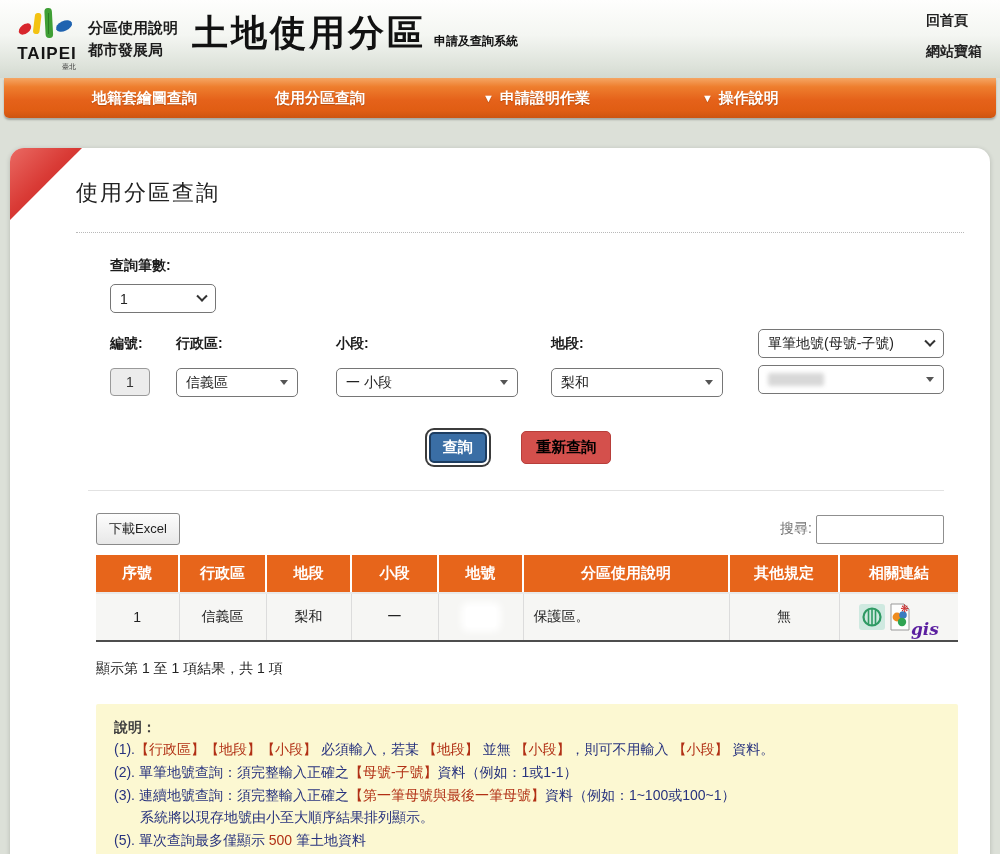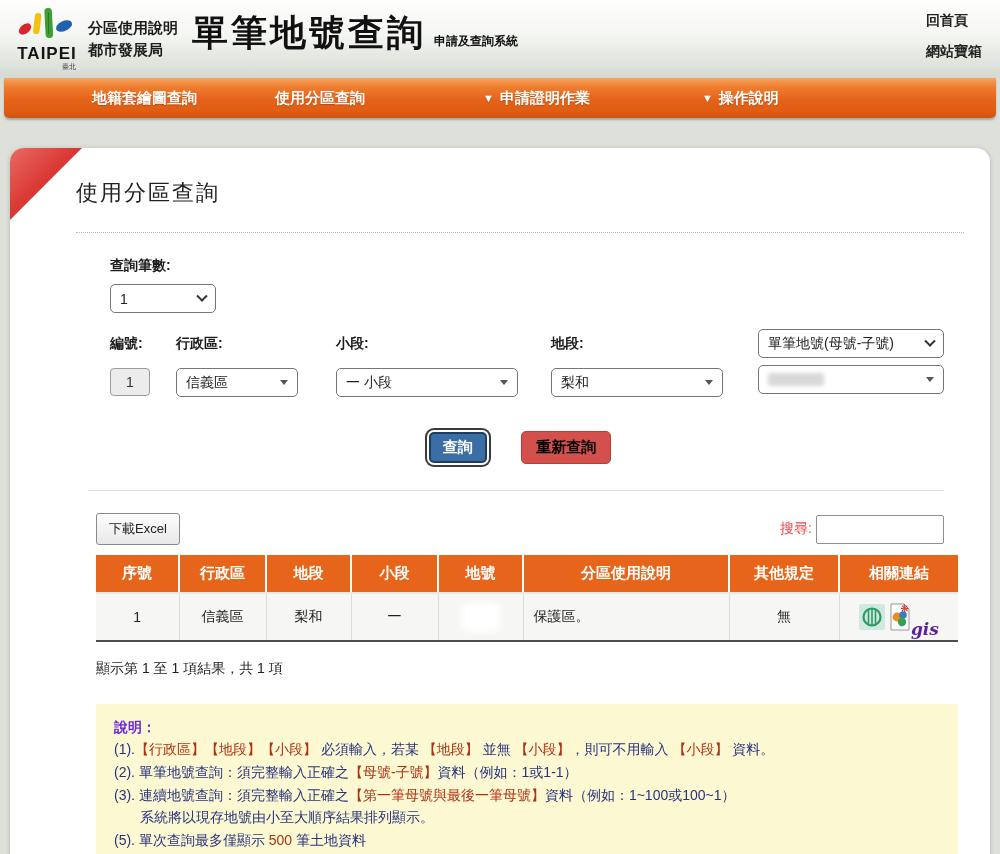--- a/index.html
+++ b/index.html
@@ -84,21 +84,21 @@
     border:1px solid #b73e3a; border-radius:5px; padding:6px 14px; cursor:pointer;
   }
   .hr-light { margin:26px 0 0 -8px; border-top:1px solid #e2e2e2; }
   
   .toolbar { margin-top:22px; display:flex; align-items:center; justify-content:space-between; }
   .btn-excel {
     background:linear-gradient(180deg,#fdfdfd,#e8e8e8); border:1px solid #8a8a8a; border-radius:3px;
     font-size:13px; color:#222; padding:6px 12px; cursor:pointer; font-family:inherit;
   }
   .search-wrap { display:flex; align-items:center; gap:4px; }
-  .search-label { font-size:14px; color:#ef4444; }
+  .search-label { font-size:14px; color:#737373; }
   .search-input { width:128px; height:29px; border:1px solid #8f8f8f; border-radius:2px; padding:0 6px;
     font-size:14px; font-family:inherit; }
   
   table.results { border-collapse:collapse; margin-top:10px; width:862px; table-layout:fixed; }
   .results th {
     background:#e7651b; color:#fff; font-size:15px; font-weight:bold; height:38px;
     border-right:2px solid #fff; border-bottom:2px solid #e9e9e9;
   }
   .results th:last-child { border-right:none; }
   .results td {
@@ -112,21 +112,21 @@
   .redact { width:30px; height:20px; margin:0 auto; background:#fff; border-radius:3px;
     box-shadow:0 0 7px 5px rgba(255,255,255,.95); }
   .link-icons { display:flex; align-items:center; justify-content:center; gap:3px; }
   .icon-btn { cursor:pointer; display:inline-flex; }
   .gis-text { font-family:"DejaVu Serif", serif; font-style:italic; font-weight:bold; font-size:17px;
     color:#5b1fa0; line-height:1; position:relative; top:12px; }
   .gis-splash { color:#d42a2a; font-size:10px; position:relative; top:-6px; left:-14px; margin-right:-12px; }
   .summary { margin-top:18px; font-size:14px; color:#222; }
   
   .notes { margin-top:26px; background:#fcf8d2; border-radius:2px; padding:12px 18px 16px; width:862px; }
-  .note-title { font-size:14px; font-weight:bold; color:#6d28d9; line-height:1.6; }
+  .note-title { font-size:14px; font-weight:bold; color:#404040; line-height:1.6; }
   .note-line { font-size:14px; color:#27327e; line-height:1.62; }
   .note-line.indent { padding-left:26px; }
   .note-line .hl { color:#b13015; }
 </style>
 </head>
 <body>
 
 <div class="header">
   <div class="brand">
     <div class="logo">
@@ -137,21 +137,21 @@
         <line x1="32.5" y1="6" x2="32.5" y2="27" stroke="#2a7c24" stroke-width="1"></line>
         <ellipse cx="48" cy="19" rx="8.5" ry="5" fill="#1f63b0" transform="rotate(-24 48 19)"></ellipse>
       </svg>
       <div class="logo-word">TAIPEI</div>
       <div class="logo-sub">臺北</div>
     </div>
     <div class="org">
       <div>分區使用說明</div>
       <div>都市發展局</div>
     </div>
-    <div class="site-title">單筆地號查詢</div>
+    <div class="site-title">土地使用分區</div>
     <div class="site-sub">申請及查詢系統</div>
   </div>
   <div class="header-links">
     <a class="header-link">回首頁</a>
     <a class="header-link">網站寶箱</a>
   </div>
 </div>
 
 <div class="nav">
   <div class="nav-item n1">

